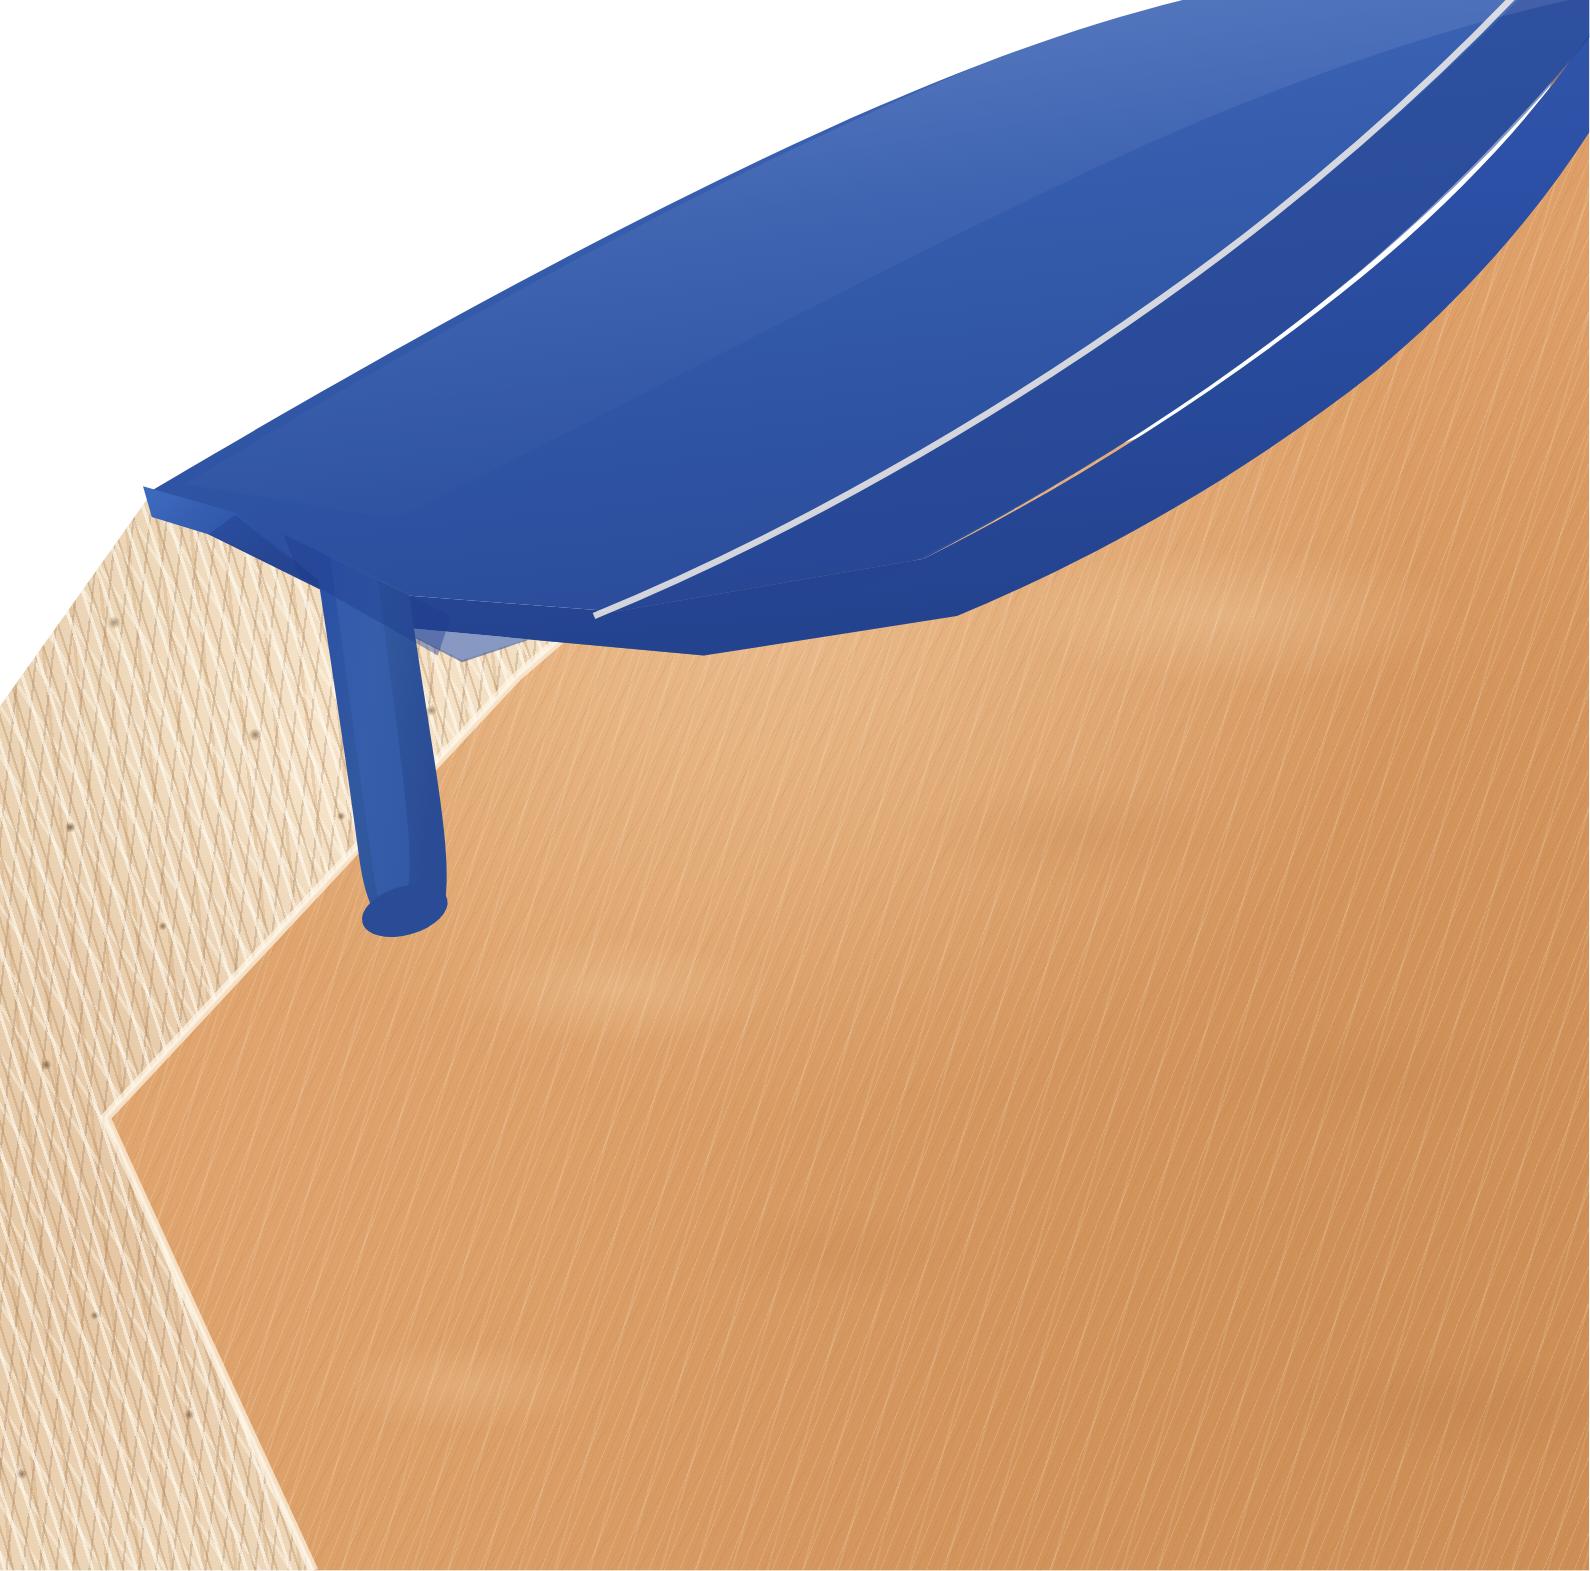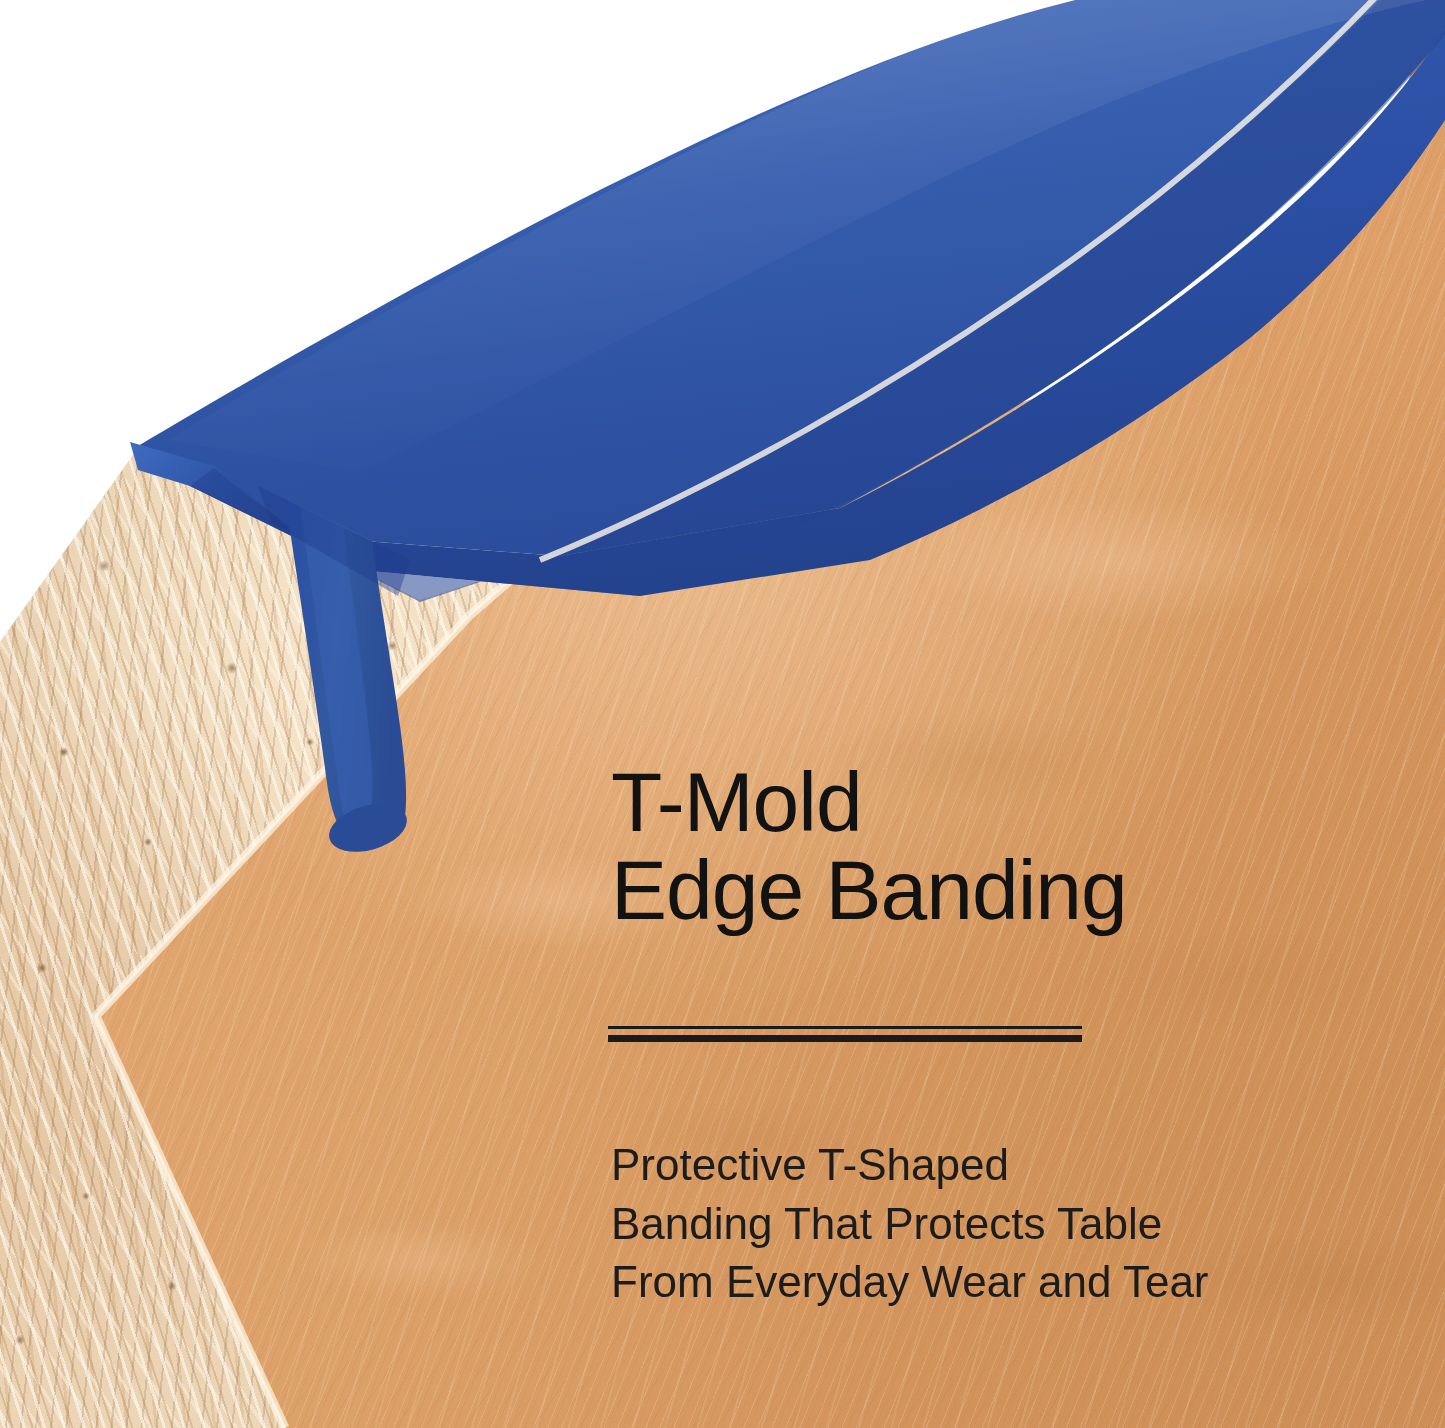--- a/index.html
+++ b/index.html
@@ -309,28 +309,14 @@
 
     <ellipse cx="368" cy="828" rx="40" ry="22" transform="rotate(-16 368 828)" fill="#2a4c97"></ellipse>
 
     <path d="M258,486 L 410,560 L 398,596 L 272,524 Z" fill="#1f3c8c" opacity="0.42"></path>
 
     <path d="M540,560
              C 720,486 900,382 1055,272
              C 1180,184 1300,78 1388,-16" fill="none" stroke="rgba(255,248,236,0.80)" stroke-width="6"></path>
   </svg>
 
-  <div class="copy">
-    <h1 class="headline">T-Mold
-Edge Banding</h1>
-
-    <div class="rule">
-      <div class="thin"></div>
-      <div class="gap"></div>
-      <div class="thick"></div>
-    </div>
-
-    <p class="subcopy">Protective T-Shaped
-Banding That Protects Table
-From Everyday Wear and Tear</p>
-  </div>
 
 </div>
 
 </body></html>

